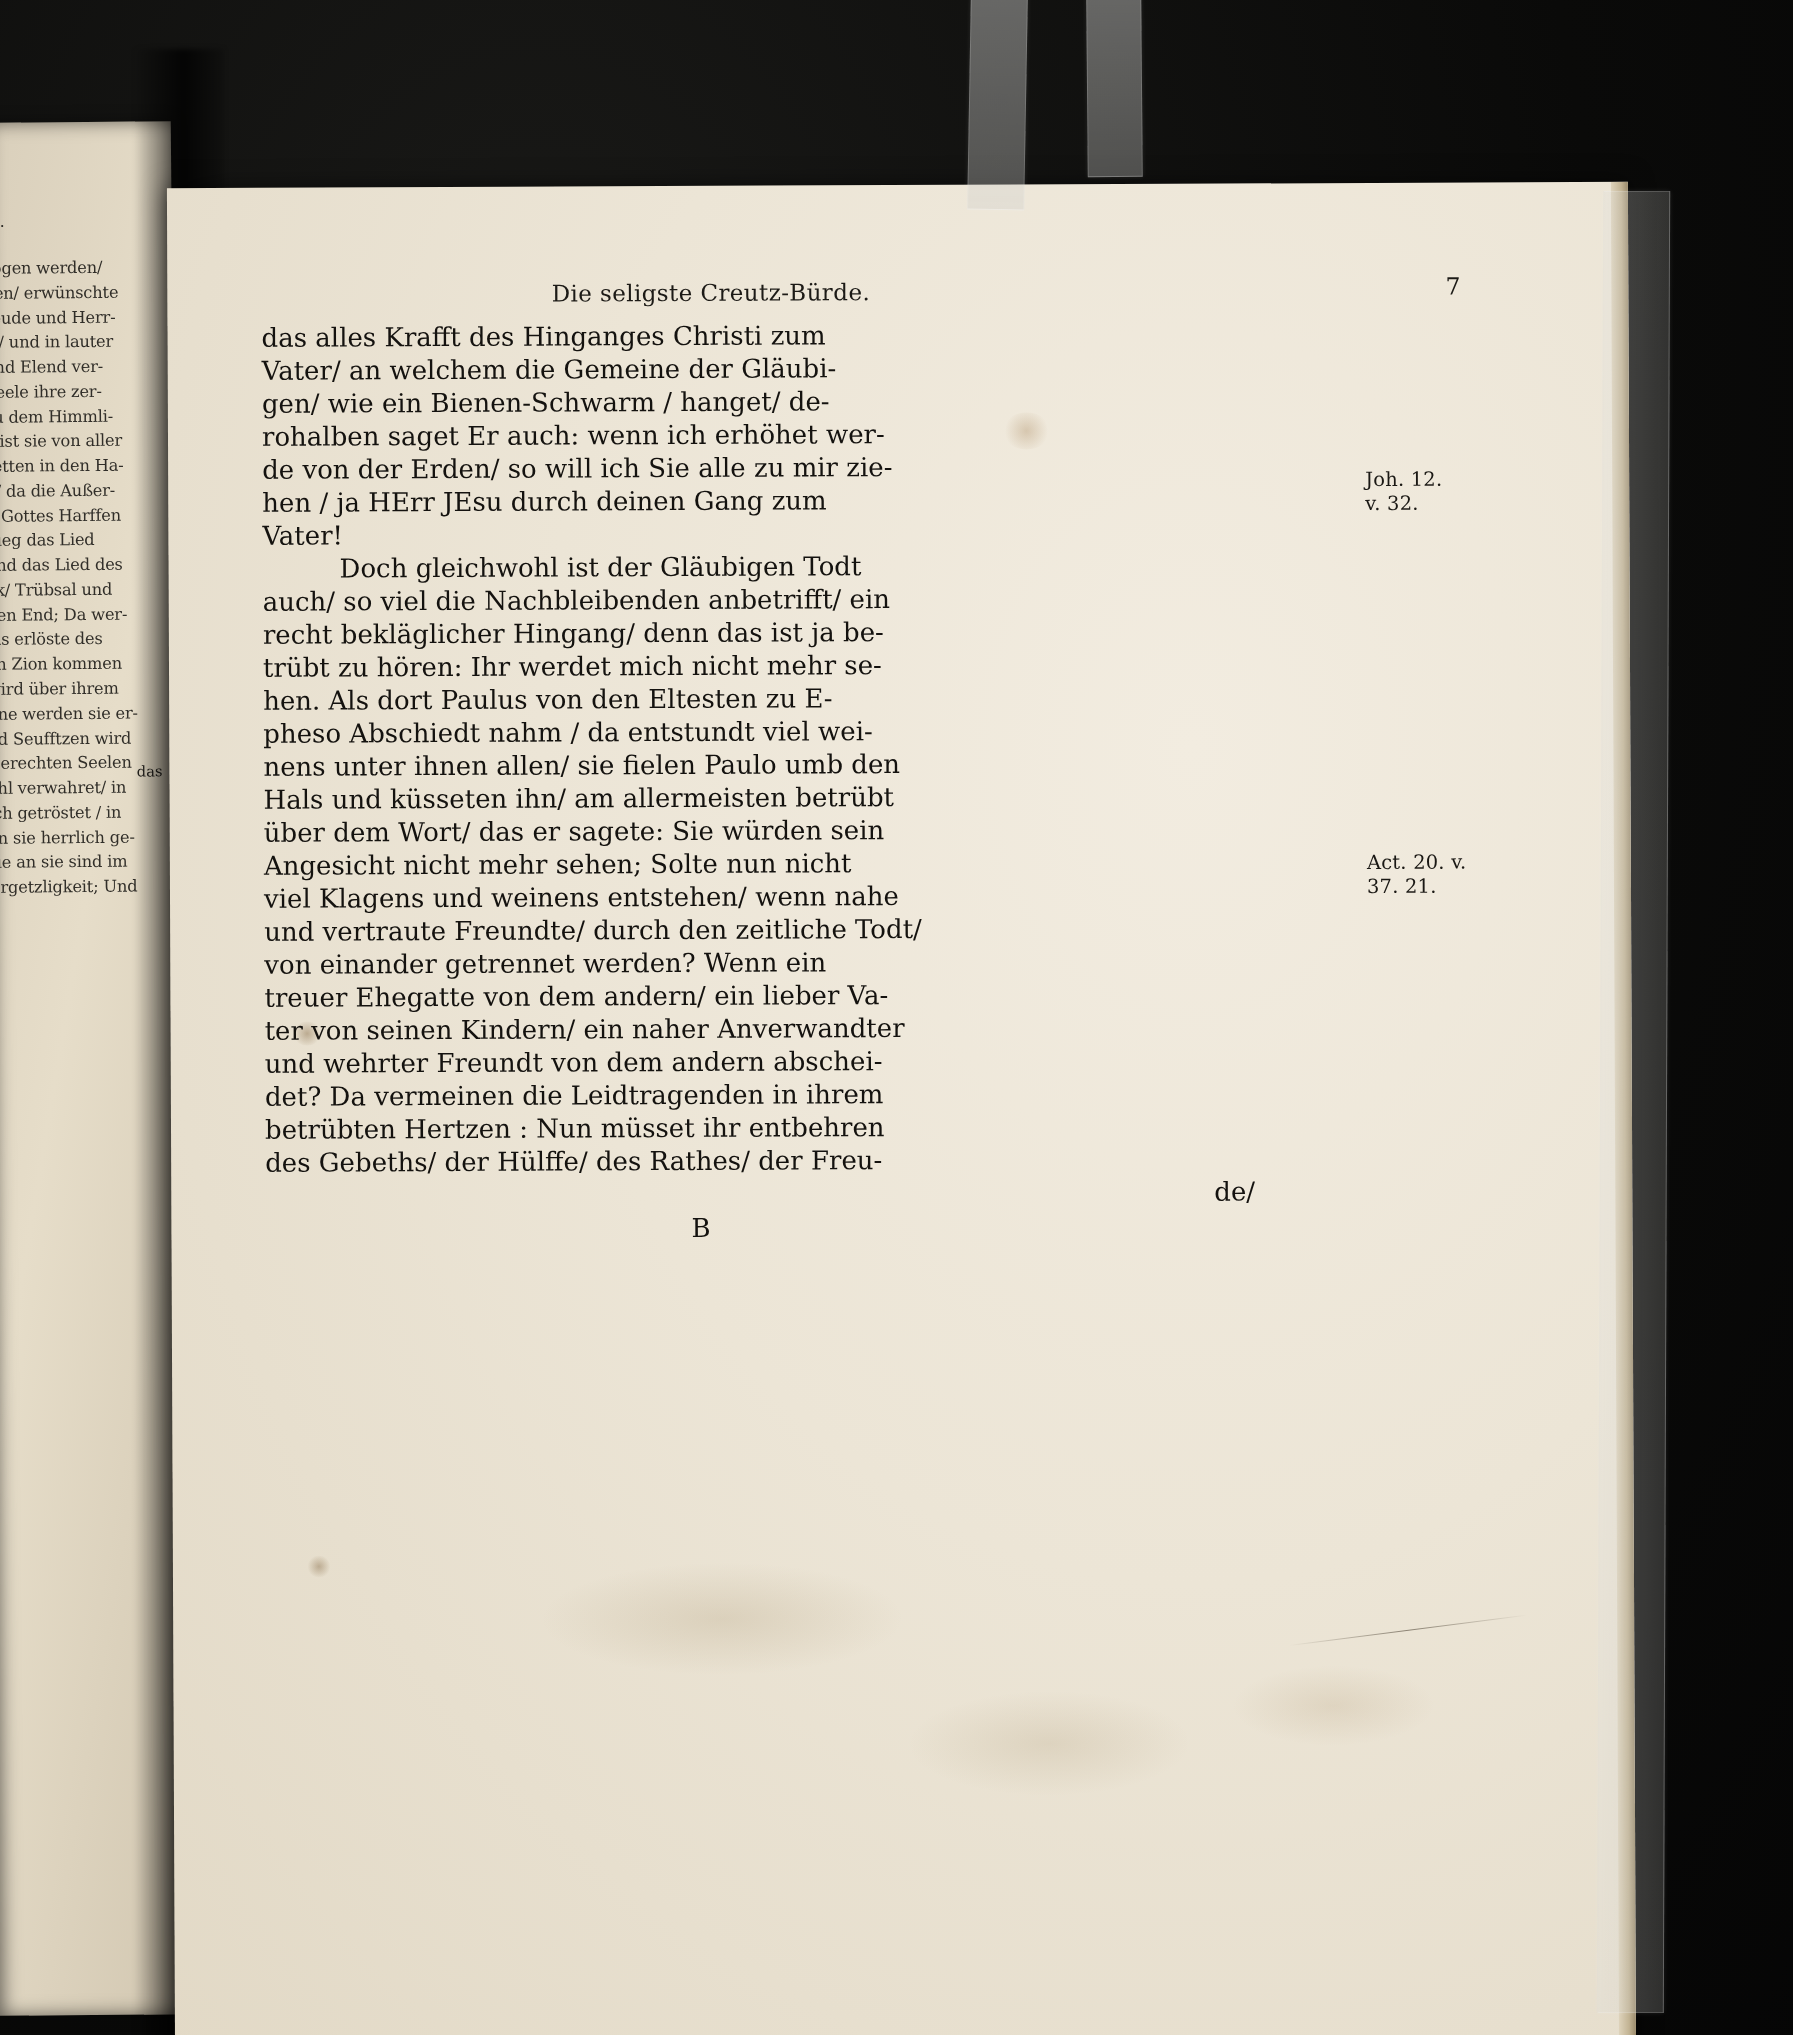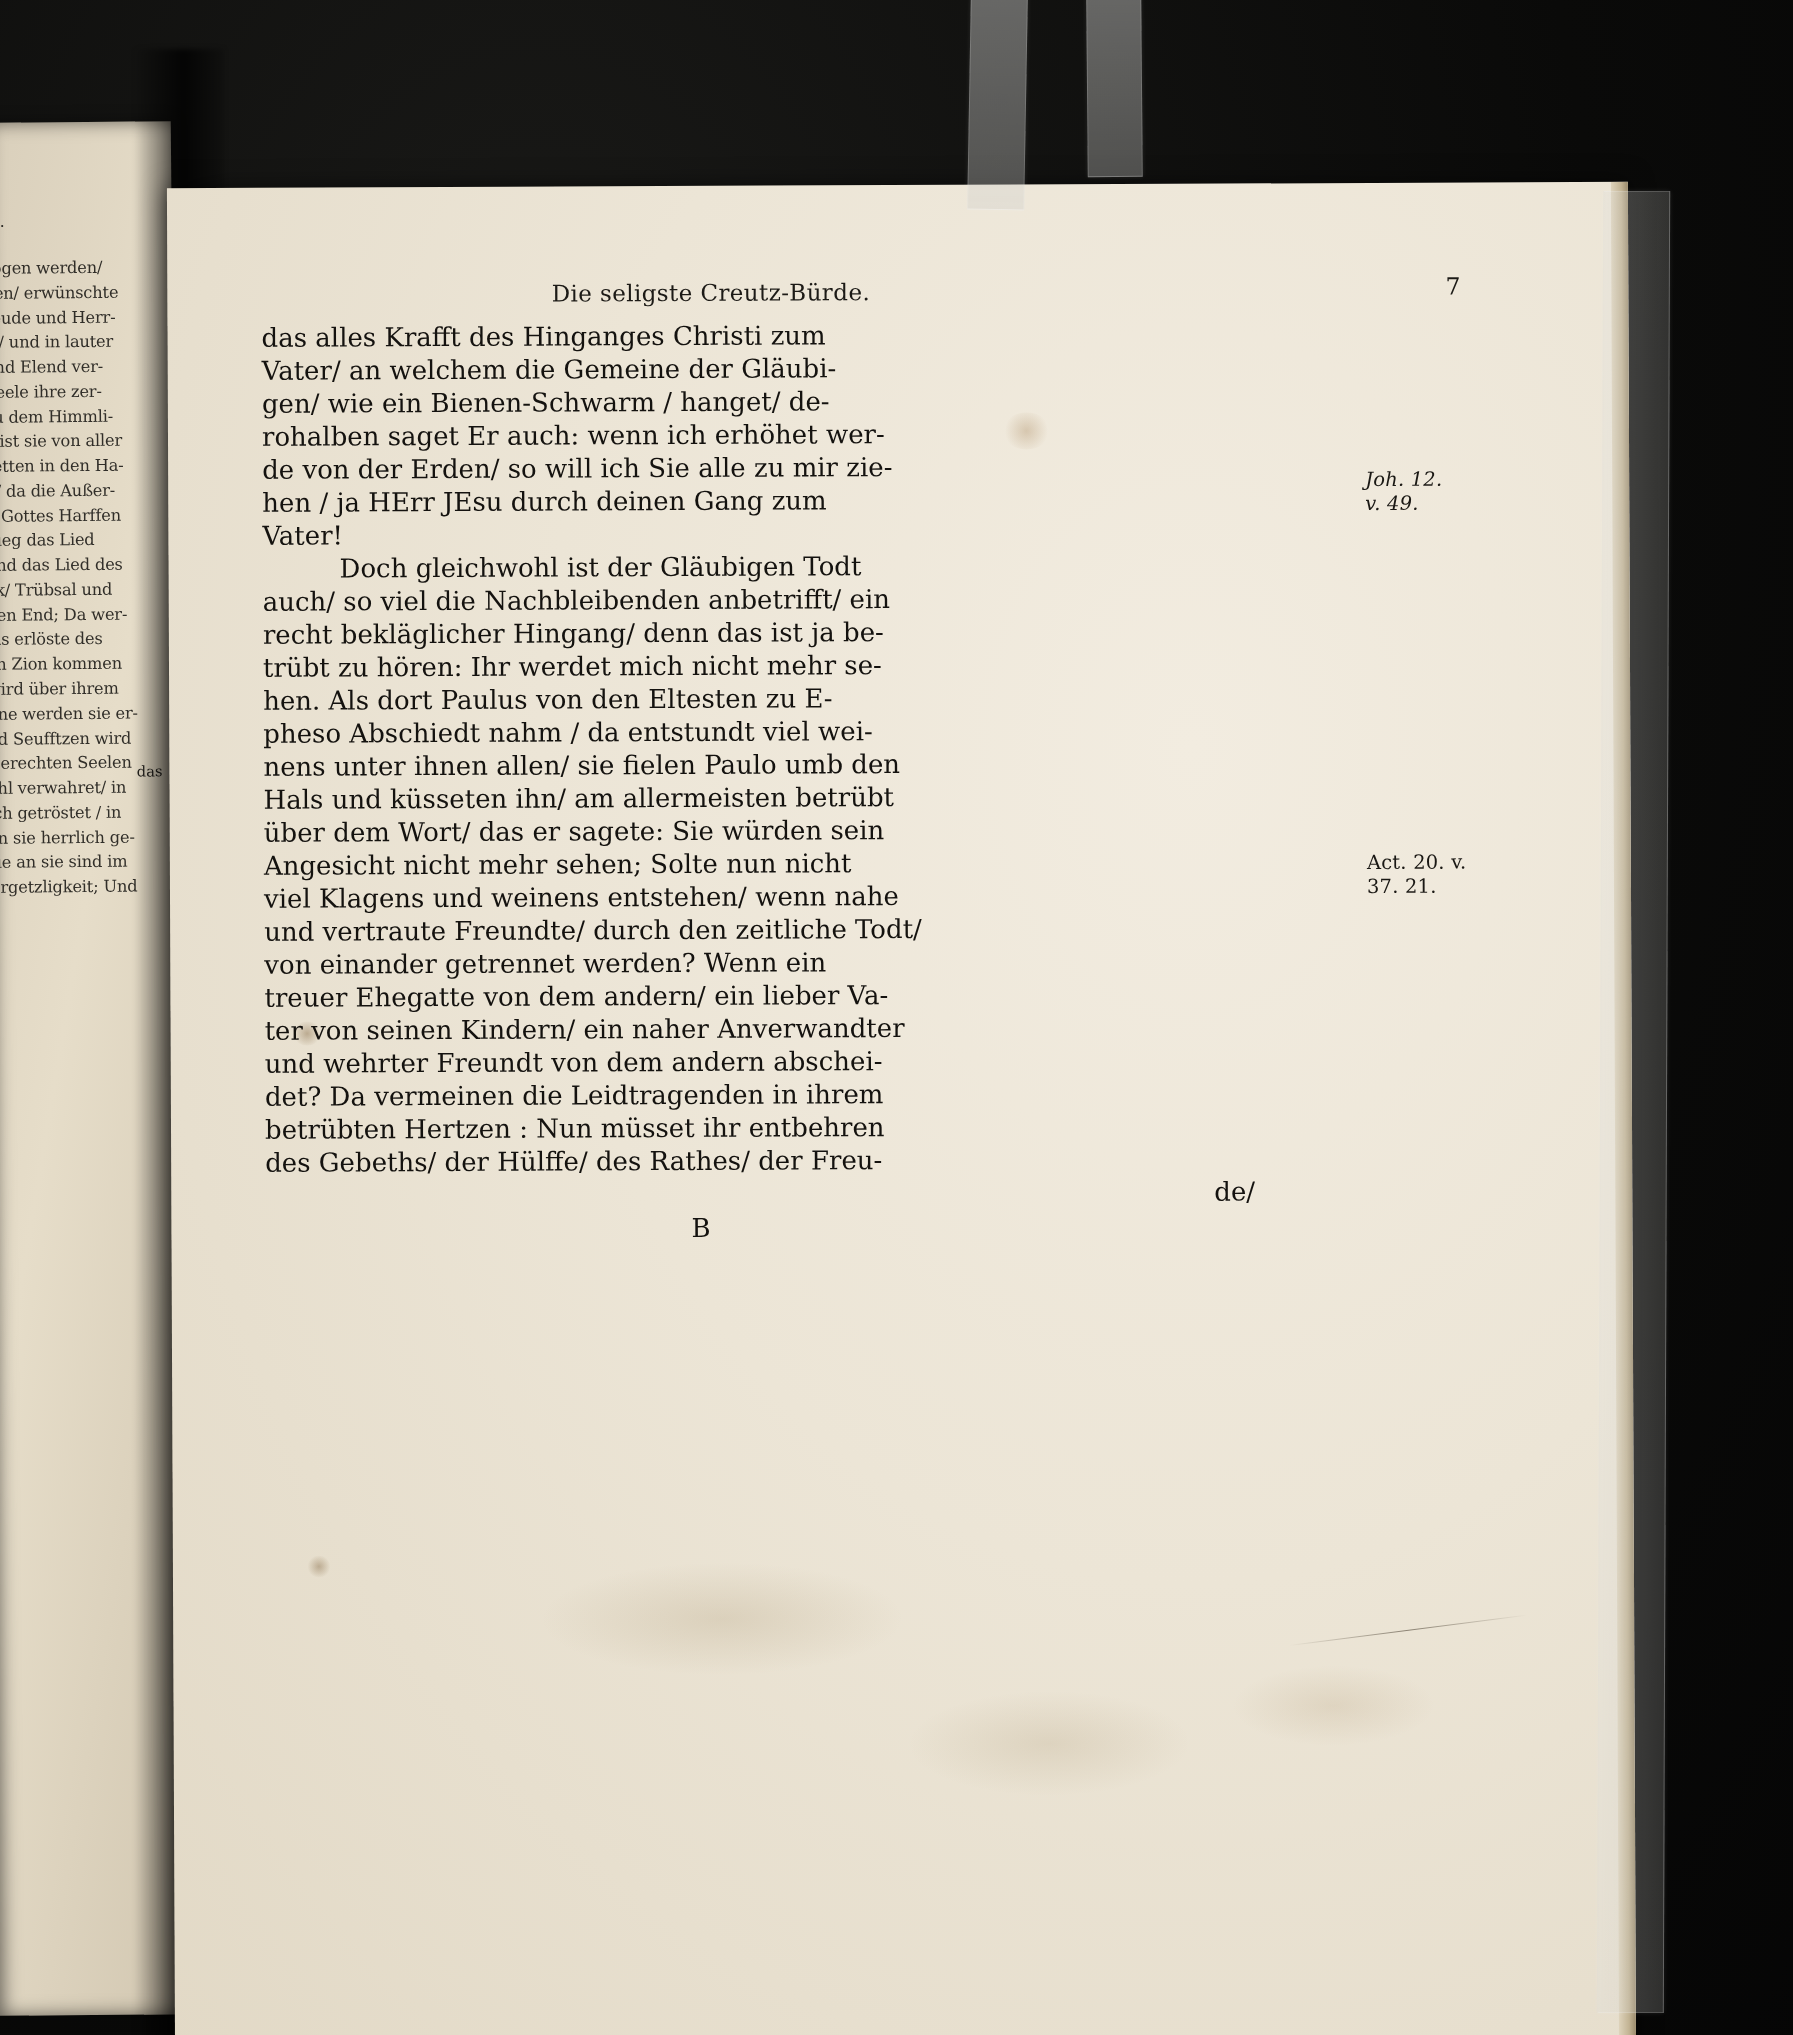--- a/index.html
+++ b/index.html
@@ -172,21 +172,21 @@
   
   .margin-ref {
     position: absolute;
     left: 1197px;
     font-family: "DejaVu Serif", serif;
     font-size: 19.5px;
     line-height: 1.25;
     color: #1a1814;
     letter-spacing: 0.2px;
   }
-  #ref-joh { top: 285px; font-style: italic; }
+  #ref-joh { top: 285px; }
   #ref-act { top: 668px; }
 
   
   .tape {
     position: absolute;
     background: linear-gradient(180deg, rgba(232,232,230,0.40), rgba(205,205,202,0.34));
     border: 0.4px solid rgba(255,255,255,0.16);
     box-shadow: 0 0 5.7px rgba(255,255,255,0.10);
   }
   #tape-top-left { left: 969px; top: -4.1px; width: 55px; height: 212px; transform: rotate(1deg); }
@@ -259,21 +259,21 @@
     <div class="stain" id="stain4"></div>
     <div class="stain" id="stain5"></div>
     <div class="stain" id="stain6"></div>
     <div id="scratch"></div>
 
     <div id="page-header">Die seligste Creutz-Bürde.</div>
     <div id="page-number">7</div>
 
     <div class="margin-ref" id="ref-joh">
       <div>Joh. 12.</div>
-      <div>v. 49.</div>
+      <div>v. 32.</div>
     </div>
     <div class="margin-ref" id="ref-act">
       <div>Act. 20. v.</div>
       <div>37. 21.</div>
     </div>
 
     <div id="body-text">
 
       <div class="para">
         <div class="ln nojust">das alles Krafft des Hinganges Christi zum</div>

